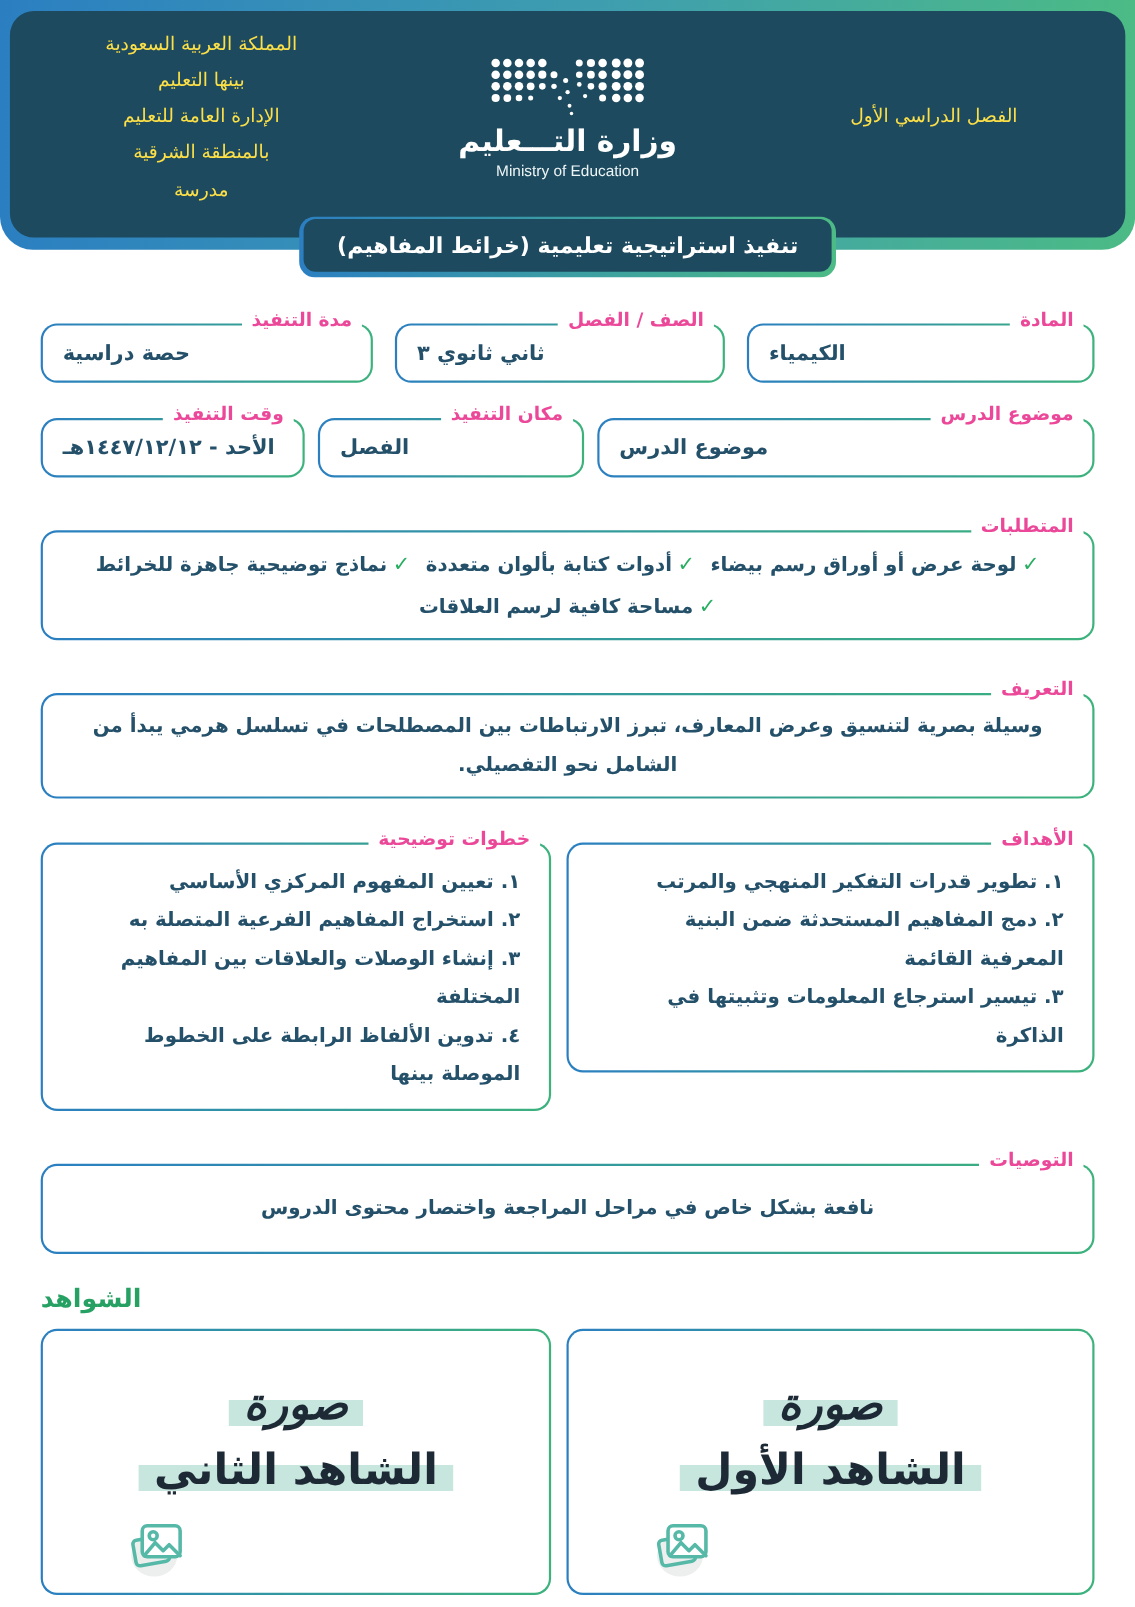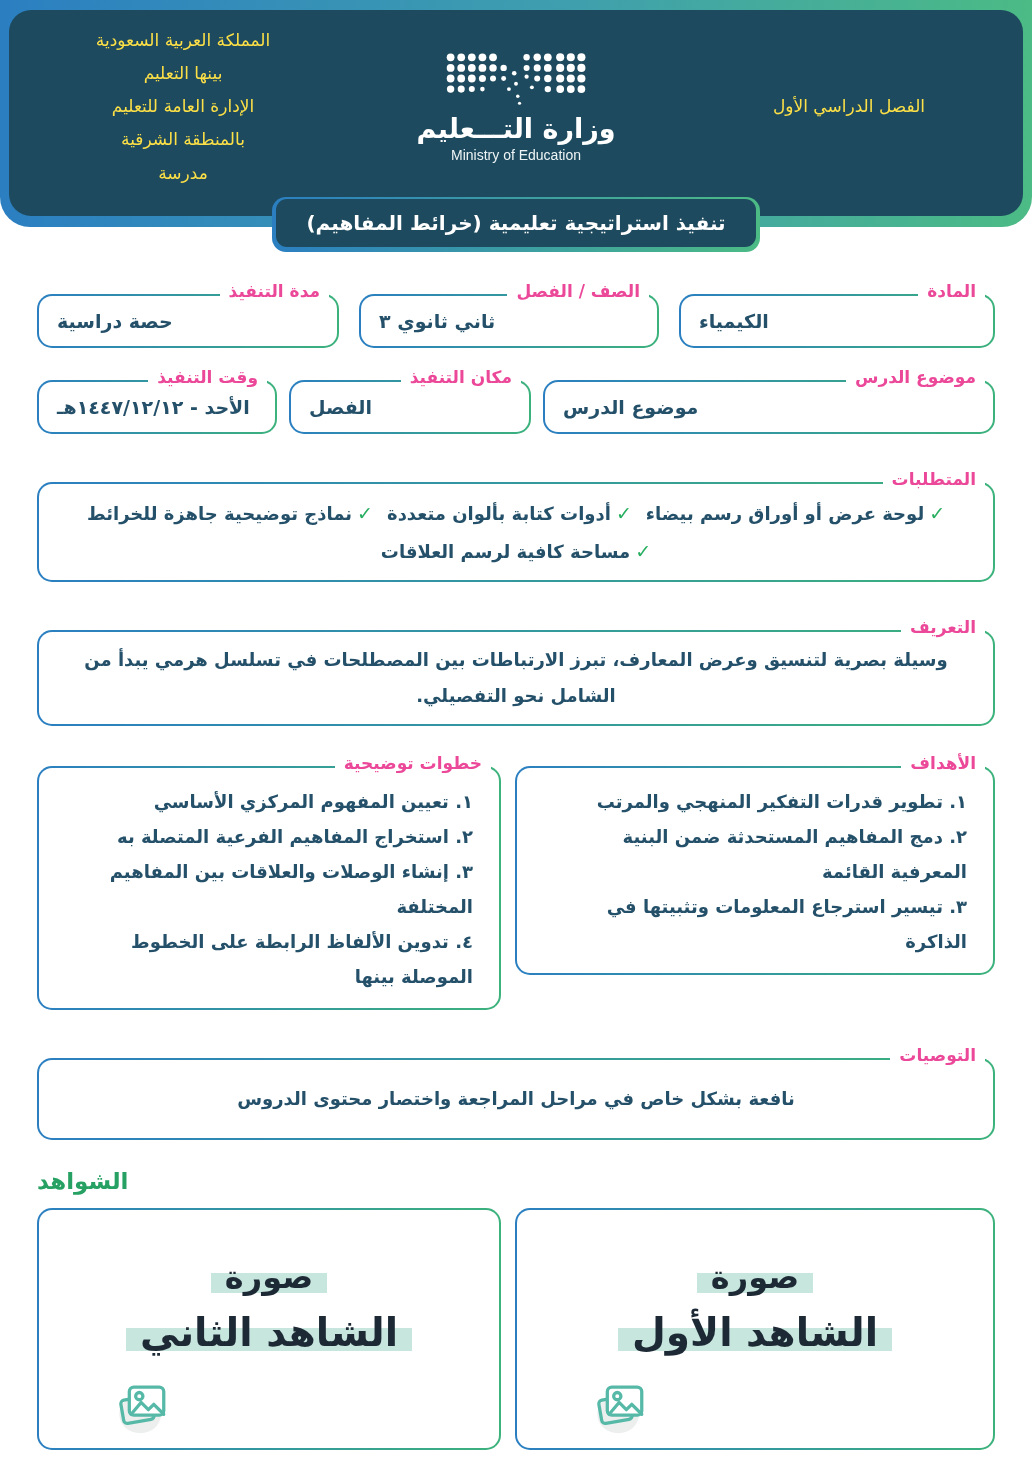--- a/index.html
+++ b/index.html
@@ -90,21 +90,21 @@
 
   .evidence-heading {
     text-align: left; color: #27a163; font-size: 23px; font-weight: 700;
     margin-top: 28px;
   }
   .cards-row { display: grid; grid-template-columns: 480px 464px; gap: 14px; margin-top: 14px; }
   .card .ginner {
     display: flex; flex-direction: column; align-items: center; justify-content: center;
     min-height: 238px; position: relative; padding-bottom: 56px;
   }
-  .card-line1 { font-size: 32px; font-weight: 800; color: #1d2a35; }
+  .card-line1 { font-size: 40px; font-weight: 800; color: #1d2a35; font-style: italic; }
   .card-line2 { font-size: 39px; font-weight: 800; color: #1d2a35; margin-top: 14px; }
   .hl {
     background: linear-gradient(transparent 40%, #c7e6de 40%, #c7e6de 92%, transparent 92%);
     padding: 0 14px;
   }
   .img-icon { position: absolute; right: auto; left: 74px; bottom: 12px; }
 </style>
 </head>
 <body>
 

